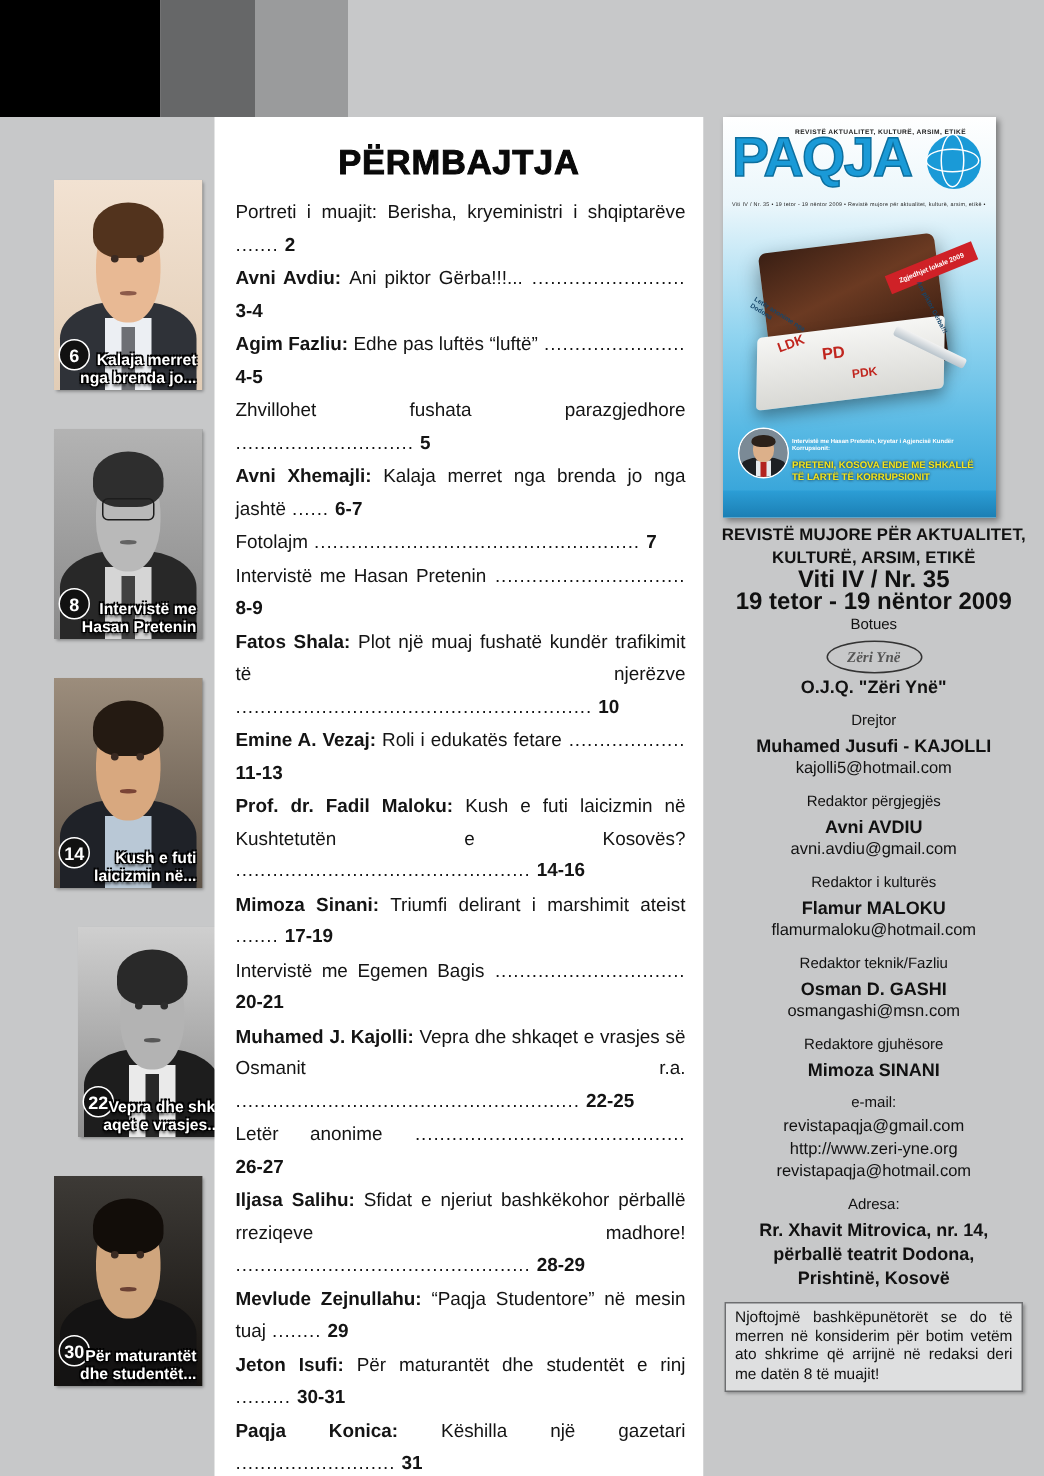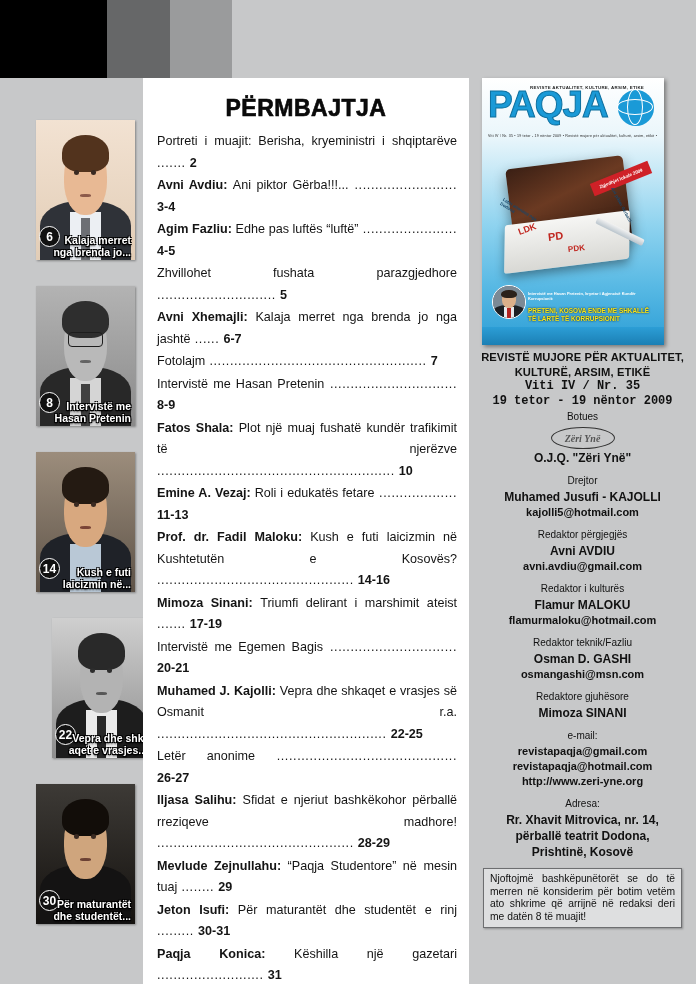--- a/index.html
+++ b/index.html
@@ -161,24 +161,24 @@
   }
   .cv-sub{
     position:absolute;left:46px;bottom:44px;right:6px;
     color:#fff;font:bold 4px "Liberation Sans",sans-serif;line-height:5px;
   }
   .cv-bottom{position:absolute;left:0;right:0;bottom:0;height:18px;background:linear-gradient(#2c9ed6,#1b7fb4);}
 
   
   .imprint{position:absolute;left:0;top:272px;width:227px;text-align:center;color:#111;}
   .imp-l{font-weight:bold;font-size:11.2px;line-height:14.5px;letter-spacing:.1px;}
-  .imp-n{font-size:12px;line-height:15px;font-weight:bold;font-family:Liberation Mono, monospace;}
+  .imp-n{font-size:16px;line-height:15px;font-weight:bold;}
   .imp-lbl{font-size:10px;line-height:16px;}
   .imp-name{font-size:12px;line-height:16px;font-weight:bold;}
-  .imp-mail{font-size:11px;line-height:15px;font-weight:bold;}
+  .imp-mail{font-size:11px;line-height:15px;}
   .gap{height:7px;}
   .logo-oval{
     width:62px;height:20px;margin:2px auto 1px auto;
     border:1.4px solid #333;border-radius:50%;
     display:flex;align-items:center;justify-content:center;
     font:italic bold 10px "Liberation Serif",serif;color:#555;
   }
   .notice{
     margin:8px 14px 16px 14px;border:1px solid #6d6e70;background:#dedfe0;
     padding:4px 6px;font-size:10.3px;line-height:12.6px;color:#111;
@@ -380,22 +380,22 @@
       <div class="imp-name">Osman D. GASHI</div>
       <div class="imp-mail">osmangashi@msn.com</div>
 
       <div class="gap"></div>
       <div class="imp-lbl">Redaktore gjuhësore</div>
       <div class="imp-name">Mimoza SINANI</div>
 
       <div class="gap"></div>
       <div class="imp-lbl">e-mail:</div>
       <div class="imp-mail">revistapaqja@gmail.com</div>
+      <div class="imp-mail">http://www.zeri-yne.org</div>
       <div class="imp-mail">revistapaqja@hotmail.com</div>
-      <div class="imp-mail">http://www.zeri-yne.org</div>
 
       <div class="gap"></div>
       <div class="imp-lbl">Adresa:</div>
       <div class="imp-name">Rr. Xhavit Mitrovica, nr. 14,</div>
       <div class="imp-name">përballë teatrit Dodona,</div>
       <div class="imp-name">Prishtinë, Kosovë</div>
 
       <div class="notice">Njoftojmë bashkëpunëtorët se do të merren në konsiderim për botim vetëm ato shkrime që arrijnë në redaksi deri me datën 8 të muajit!</div>
     </div>
   </div>

